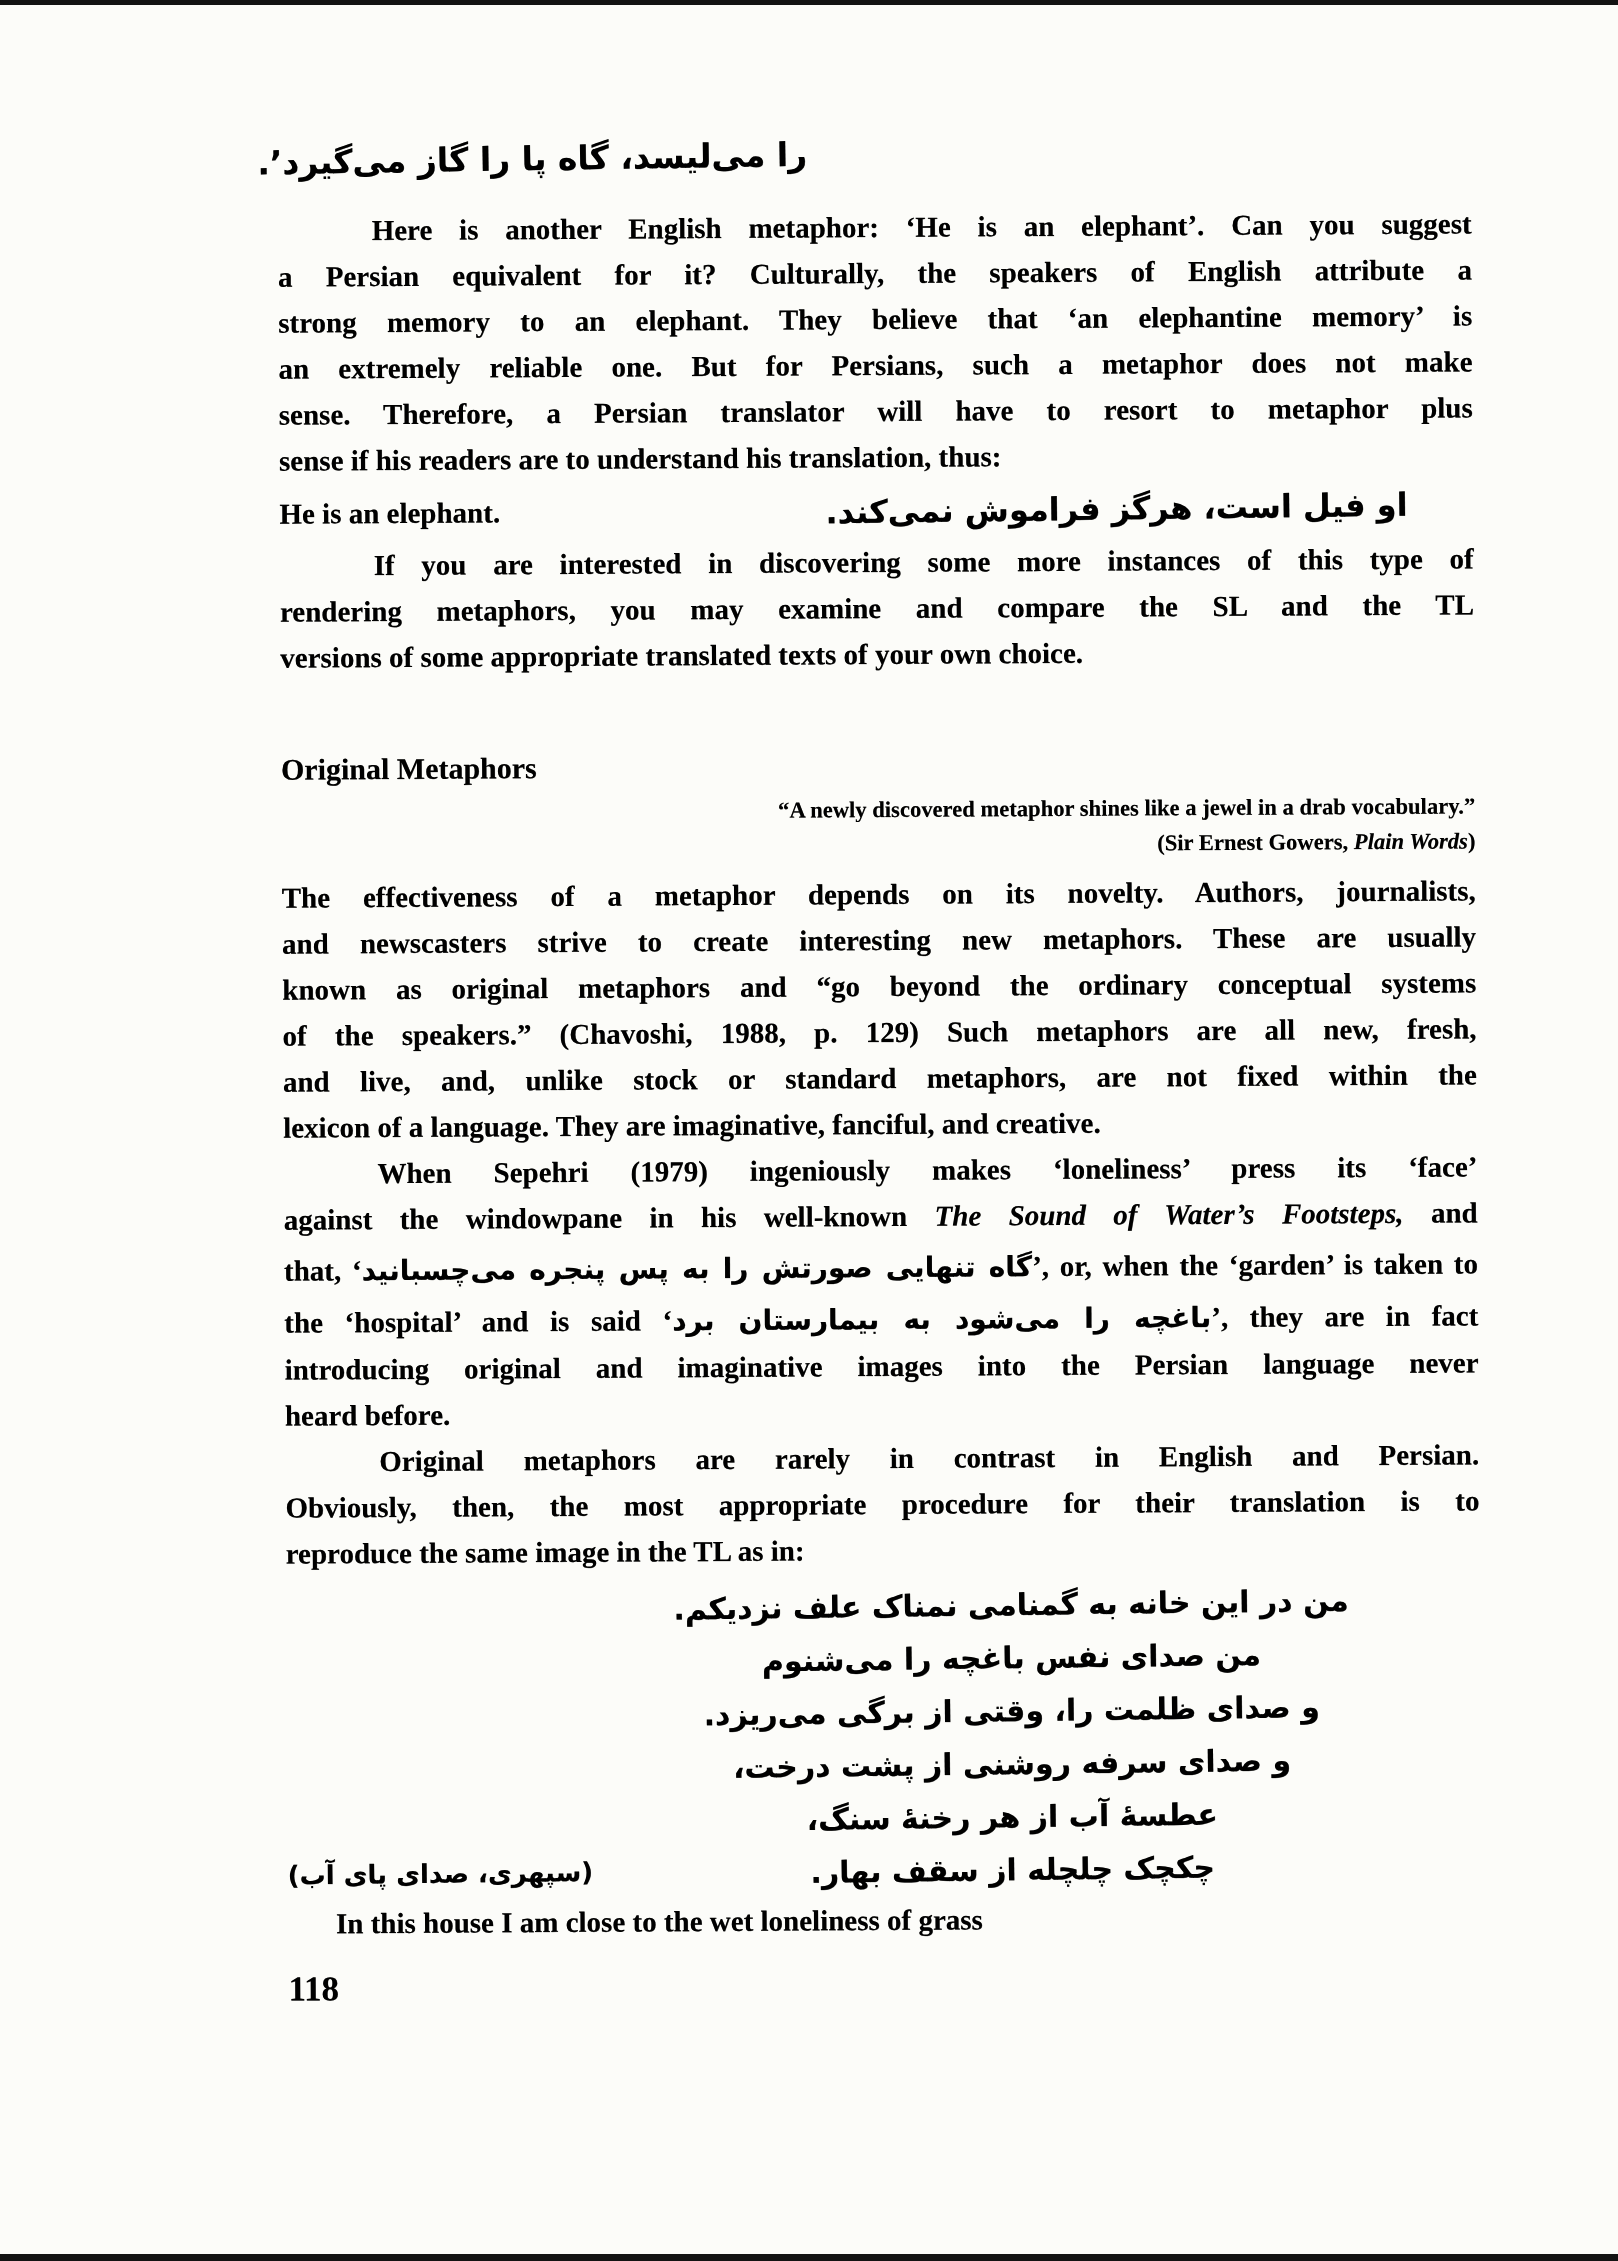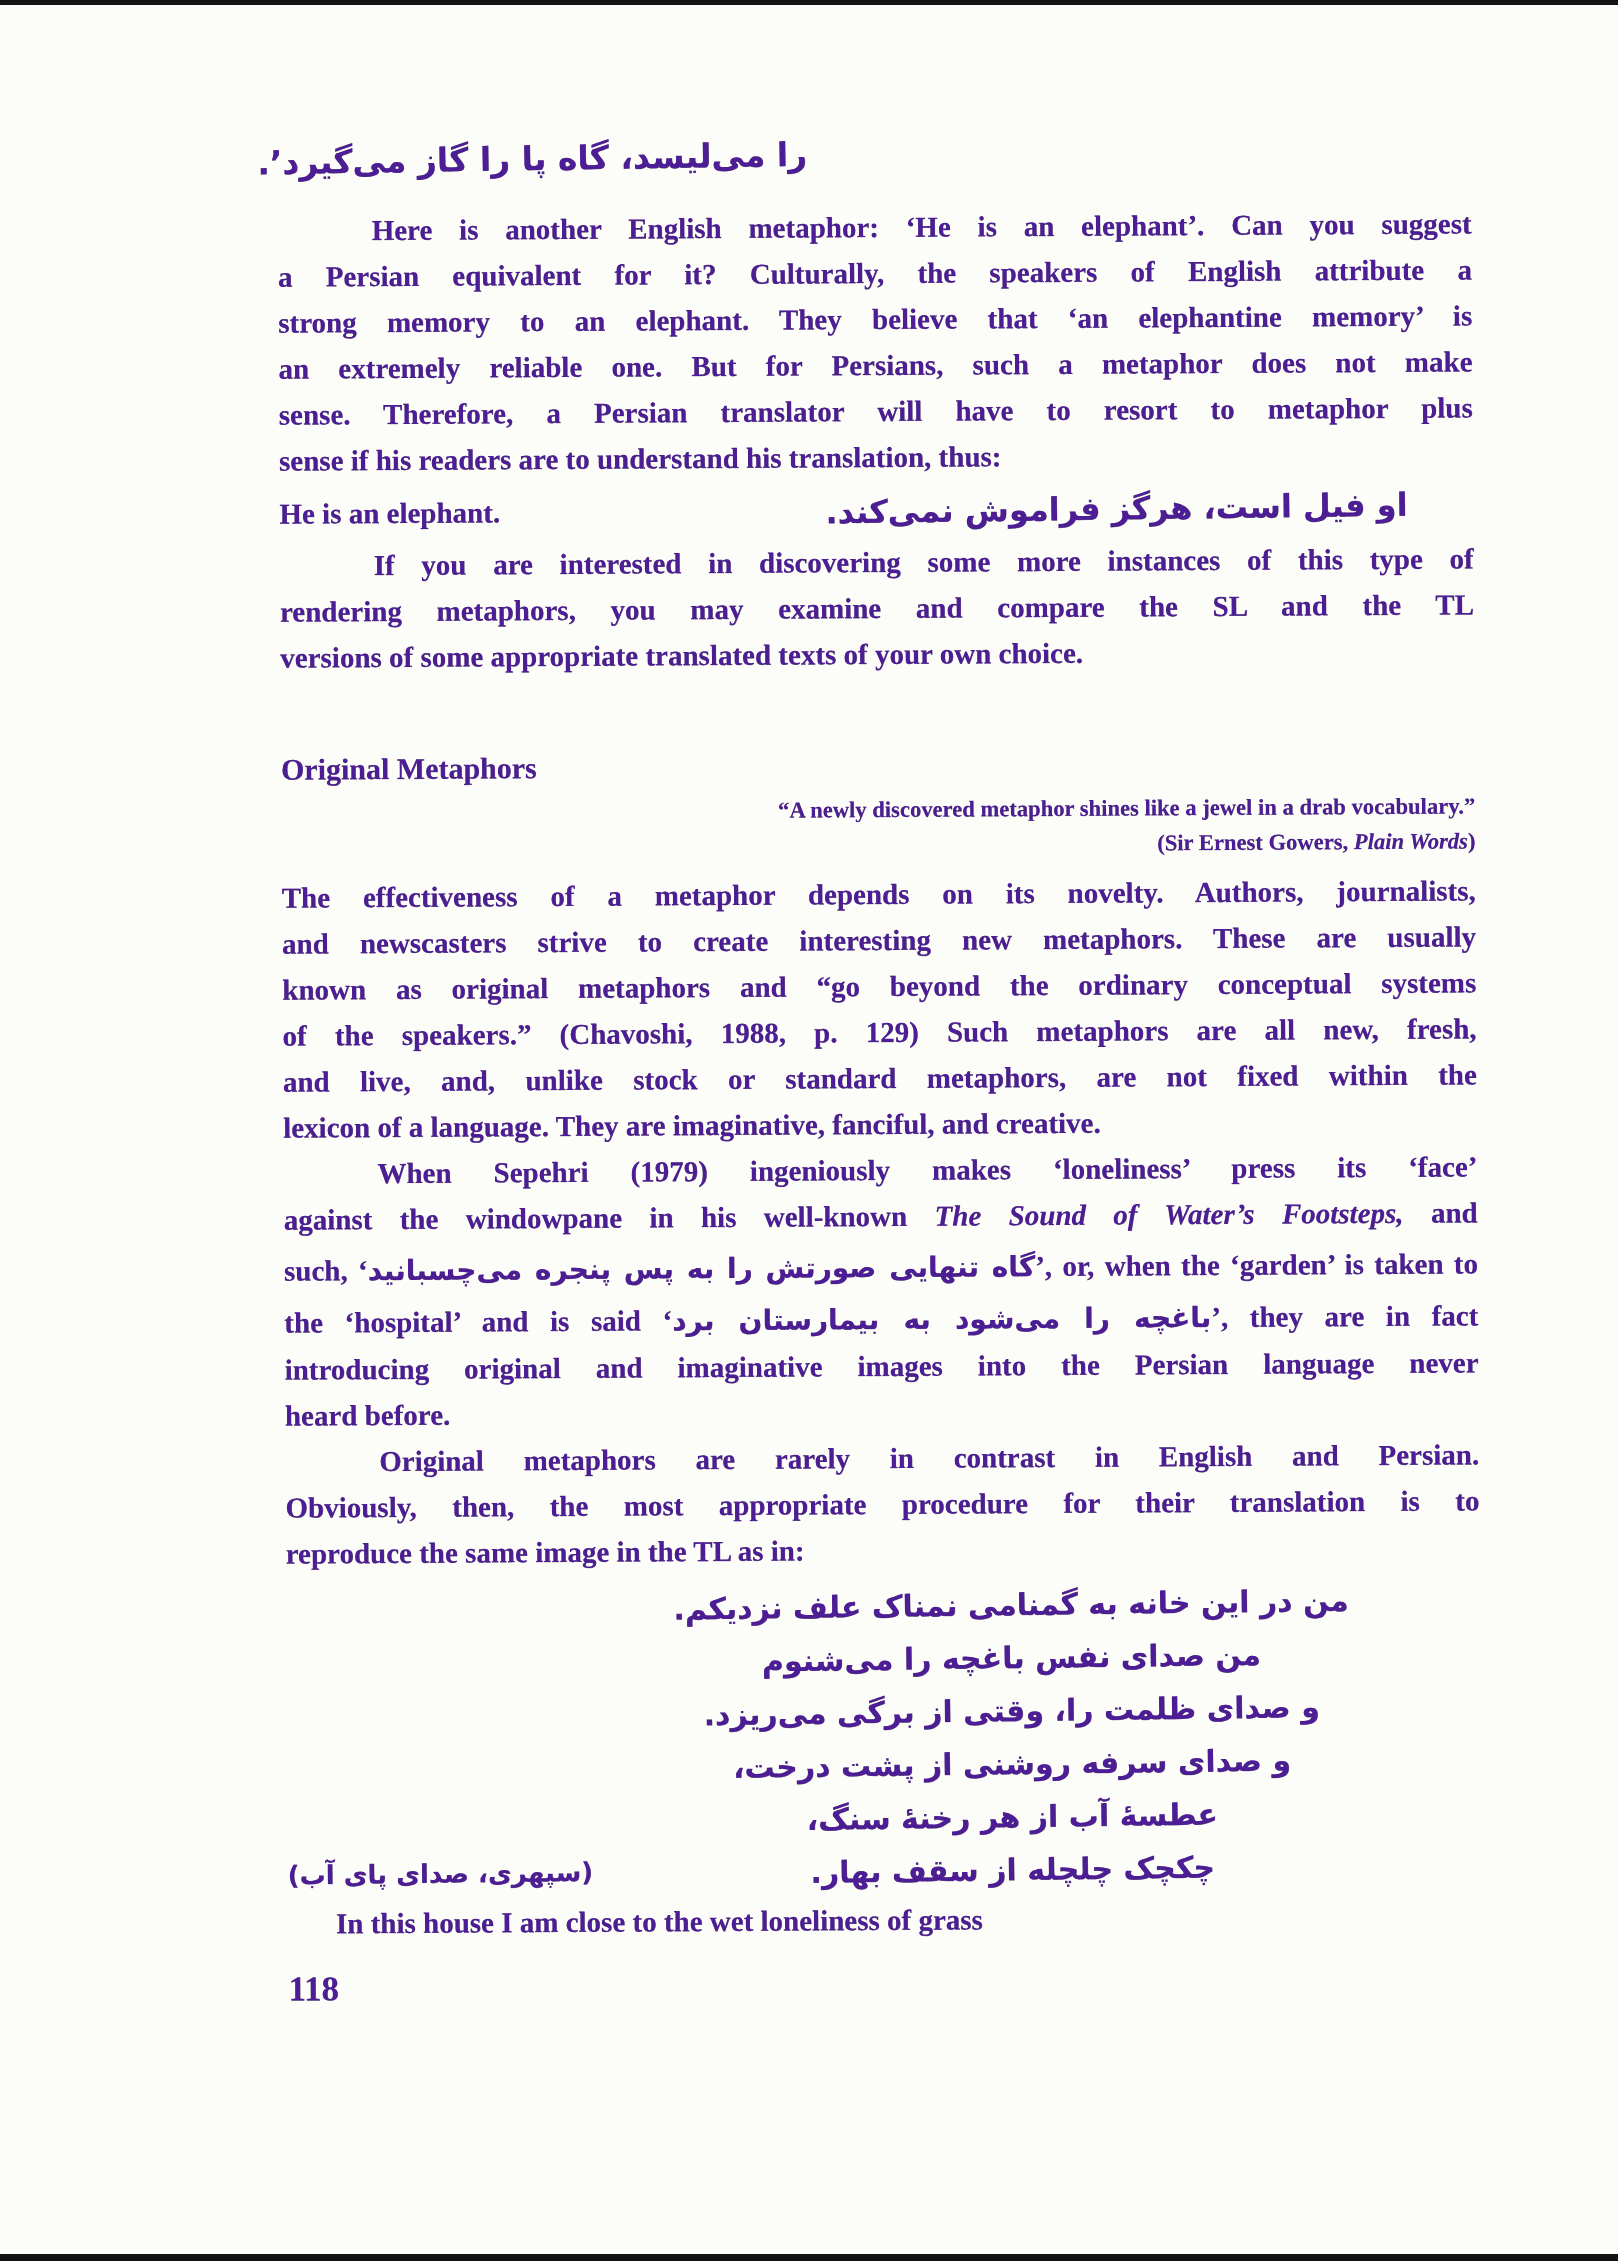--- a/index.html
+++ b/index.html
@@ -1,20 +1,20 @@
 <!DOCTYPE html>
 <html style="font-size:12px"><head>
 <meta charset="utf-8">
 <style>
   html,body { margin:0; padding:0; background:#777; }
   .page {
     position:relative; width:1618px; height:2261px;
     background:#fcfcf9; overflow:hidden;
     font-family:"Liberation Serif", serif;
-    color:#4c1d95;
+    color:#000000;
   }
   .edge { position:absolute; left:0; width:100%; background:#131313; }
   .edge.top { top:0; height:5.3px; }
   .edge.bottom { bottom:0; height:6.8px; }
 
   .content {
     position:absolute; left:277px; top:127px; width:1194px;
     font-size:29px; line-height:46px; font-weight:bold;
     transform: rotate(-0.35deg); transform-origin:50% 0;
     text-shadow: 0.2px 0.2px 0.4px rgba(10,10,10,0.5);
@@ -108,21 +108,21 @@
       <div class="line jfull">and newscasters strive to create interesting new metaphors. These are usually</div>
       <div class="line jfull">known as original metaphors and “go beyond the ordinary conceptual systems</div>
       <div class="line jfull">of the speakers.” (Chavoshi, 1988, p. 129) Such metaphors are all new, fresh,</div>
       <div class="line jfull">and live, and, unlike stock or standard metaphors, are not fixed within the</div>
       <div class="line">lexicon of a language. They are imaginative, fanciful, and creative.</div>
     </div>
 
     <div class="para4">
       <div class="line jfull indent">When Sepehri (1979) ingeniously makes ‘loneliness’ press its ‘face’</div>
       <div class="line jfull"><span>against the windowpane in his well-known </span><span class="italic">The Sound of Water’s Footsteps,</span><span> and</span></div>
-      <div class="line jfull tall"><span>such, ‘</span><span class="fa fa-inline">گاه تنهایی صورتش را به پس پنجره می‌چسبانید</span><span>’, or, when the ‘garden’ is taken to</span></div>
+      <div class="line jfull tall"><span>that, ‘</span><span class="fa fa-inline">گاه تنهایی صورتش را به پس پنجره می‌چسبانید</span><span>’, or, when the ‘garden’ is taken to</span></div>
       <div class="line jfull"><span>the ‘hospital’ and is said ‘</span><span class="fa fa-inline">باغچه را می‌شود به بیمارستان برد</span><span>’, they are in fact</span></div>
       <div class="line jfull">introducing original and imaginative images into the Persian language never</div>
       <div class="line">heard before.</div>
     </div>
 
     <div class="para5">
       <div class="line jfull indent">Original metaphors are rarely in contrast in English and Persian.</div>
       <div class="line jfull">Obviously, then, the most appropriate procedure for their translation is to</div>
       <div class="line">reproduce the same image in the TL as in:</div>
     </div>

